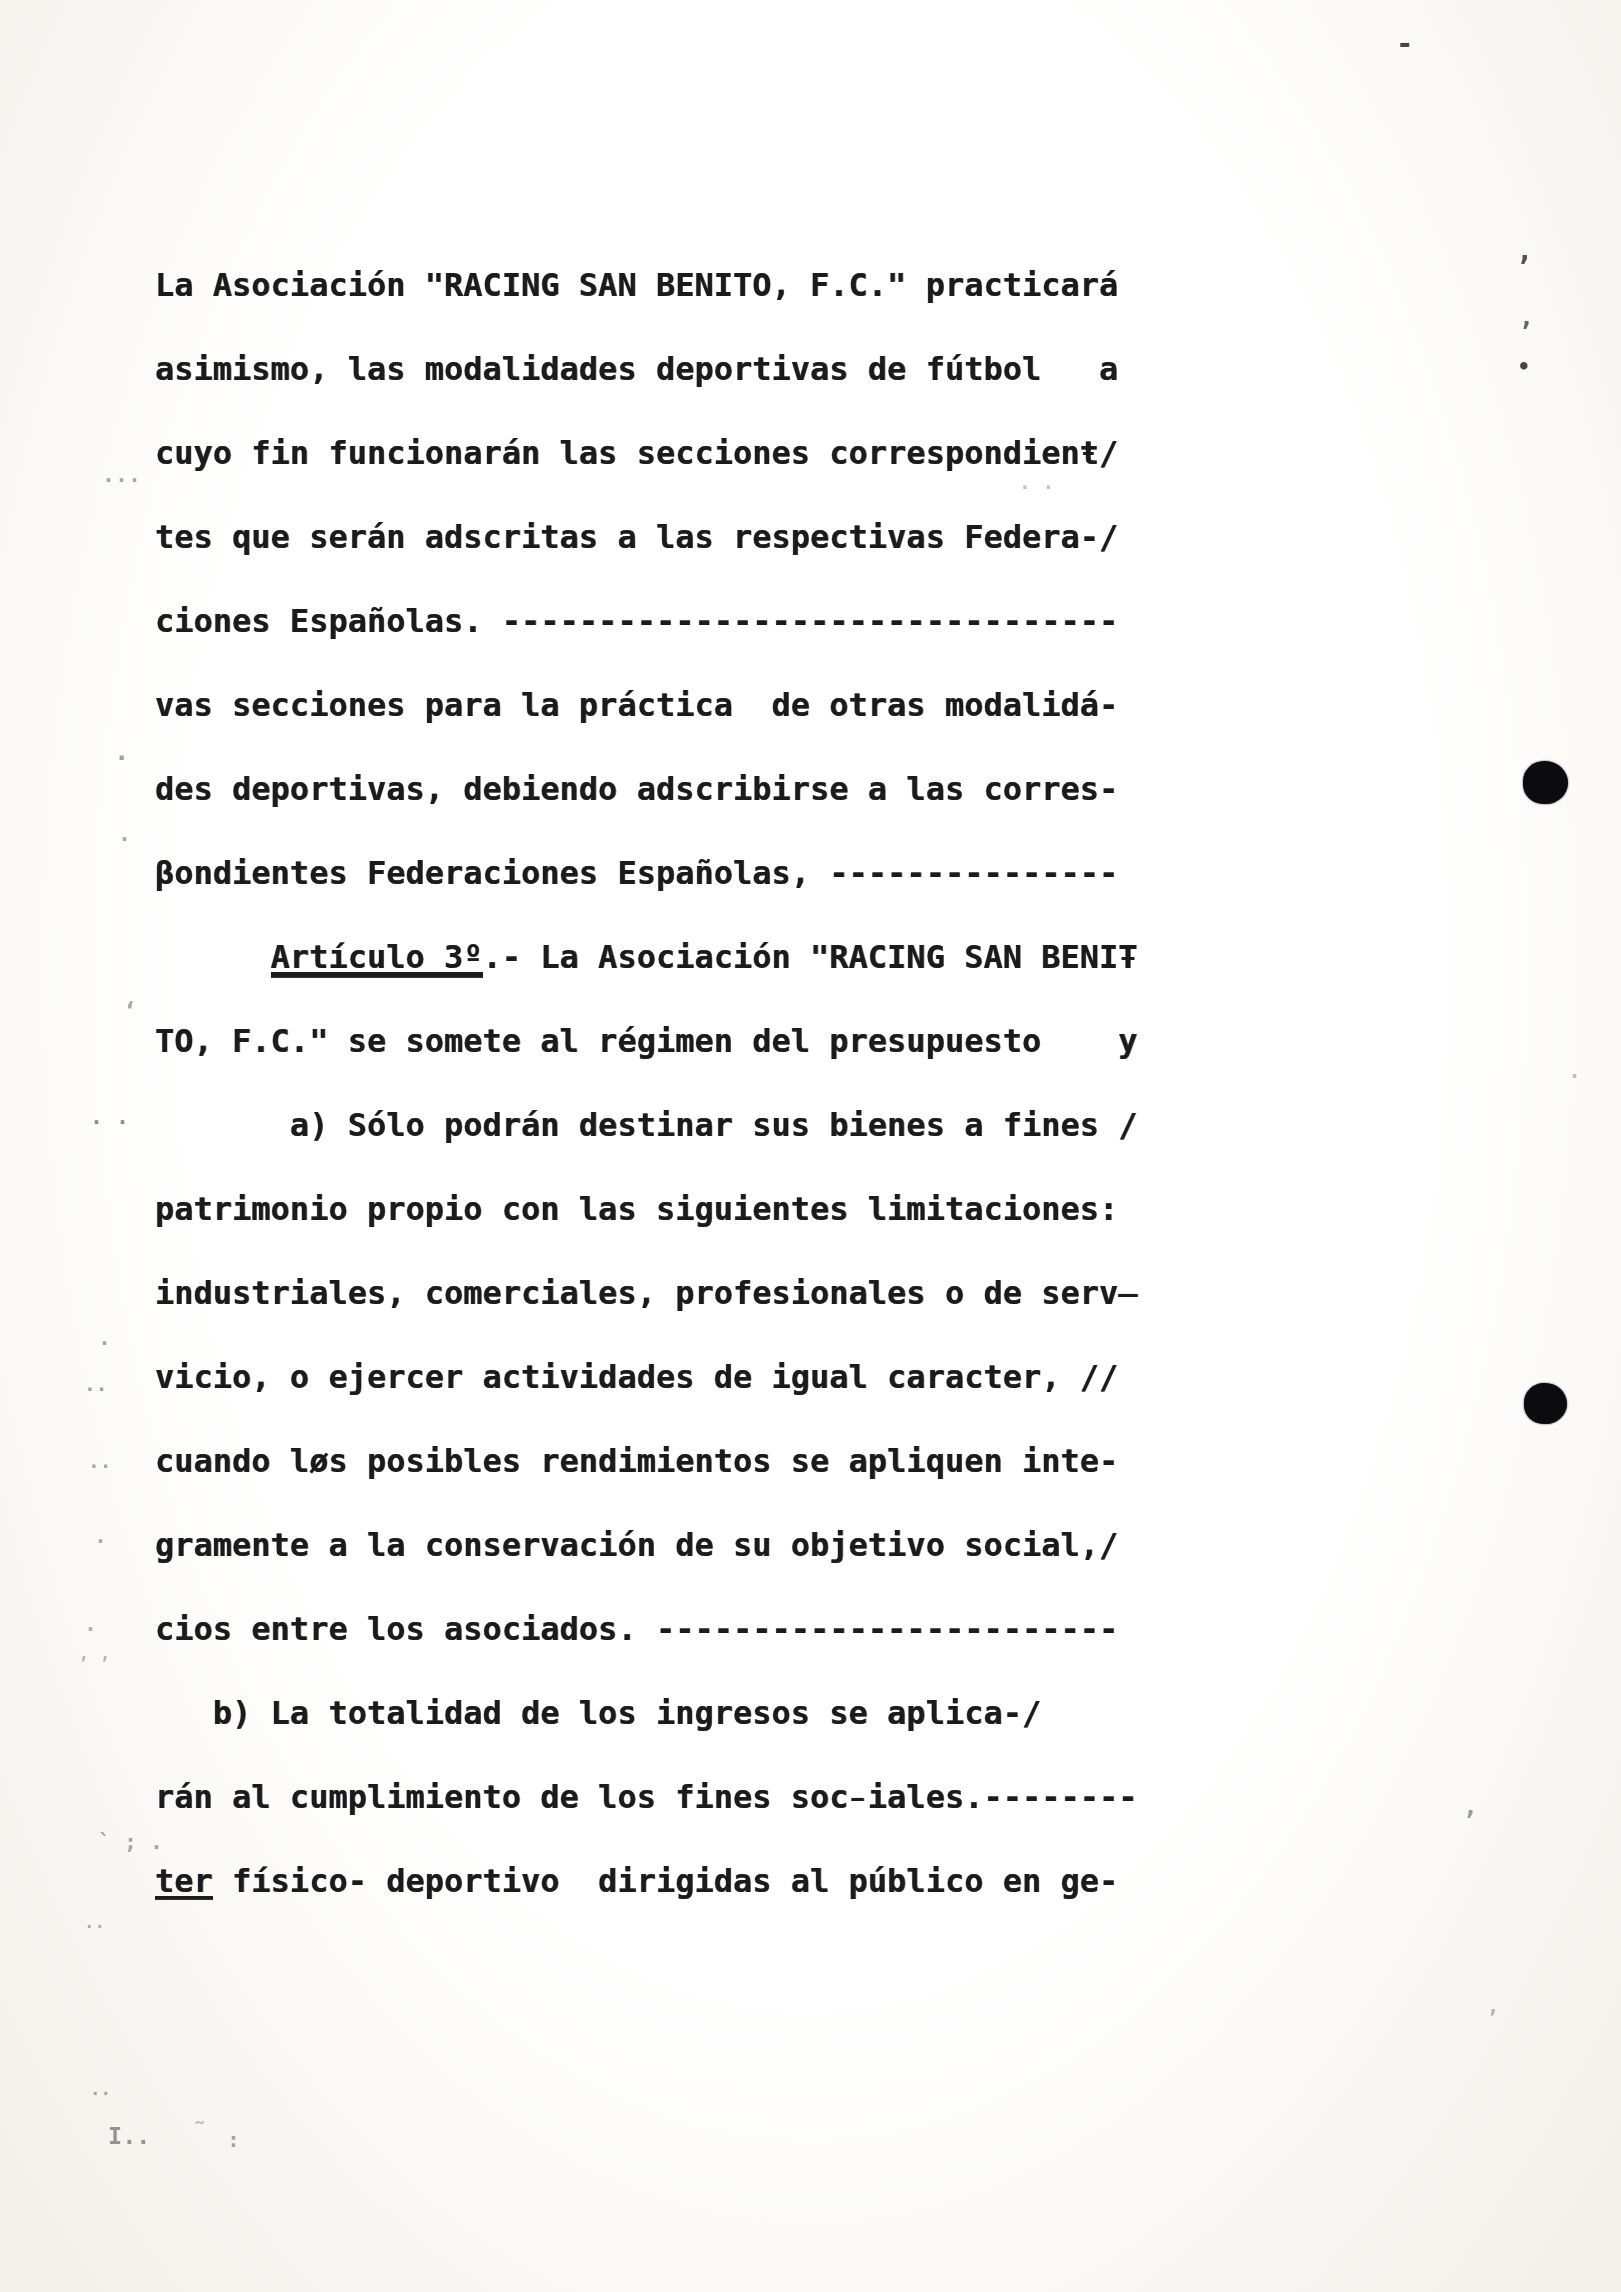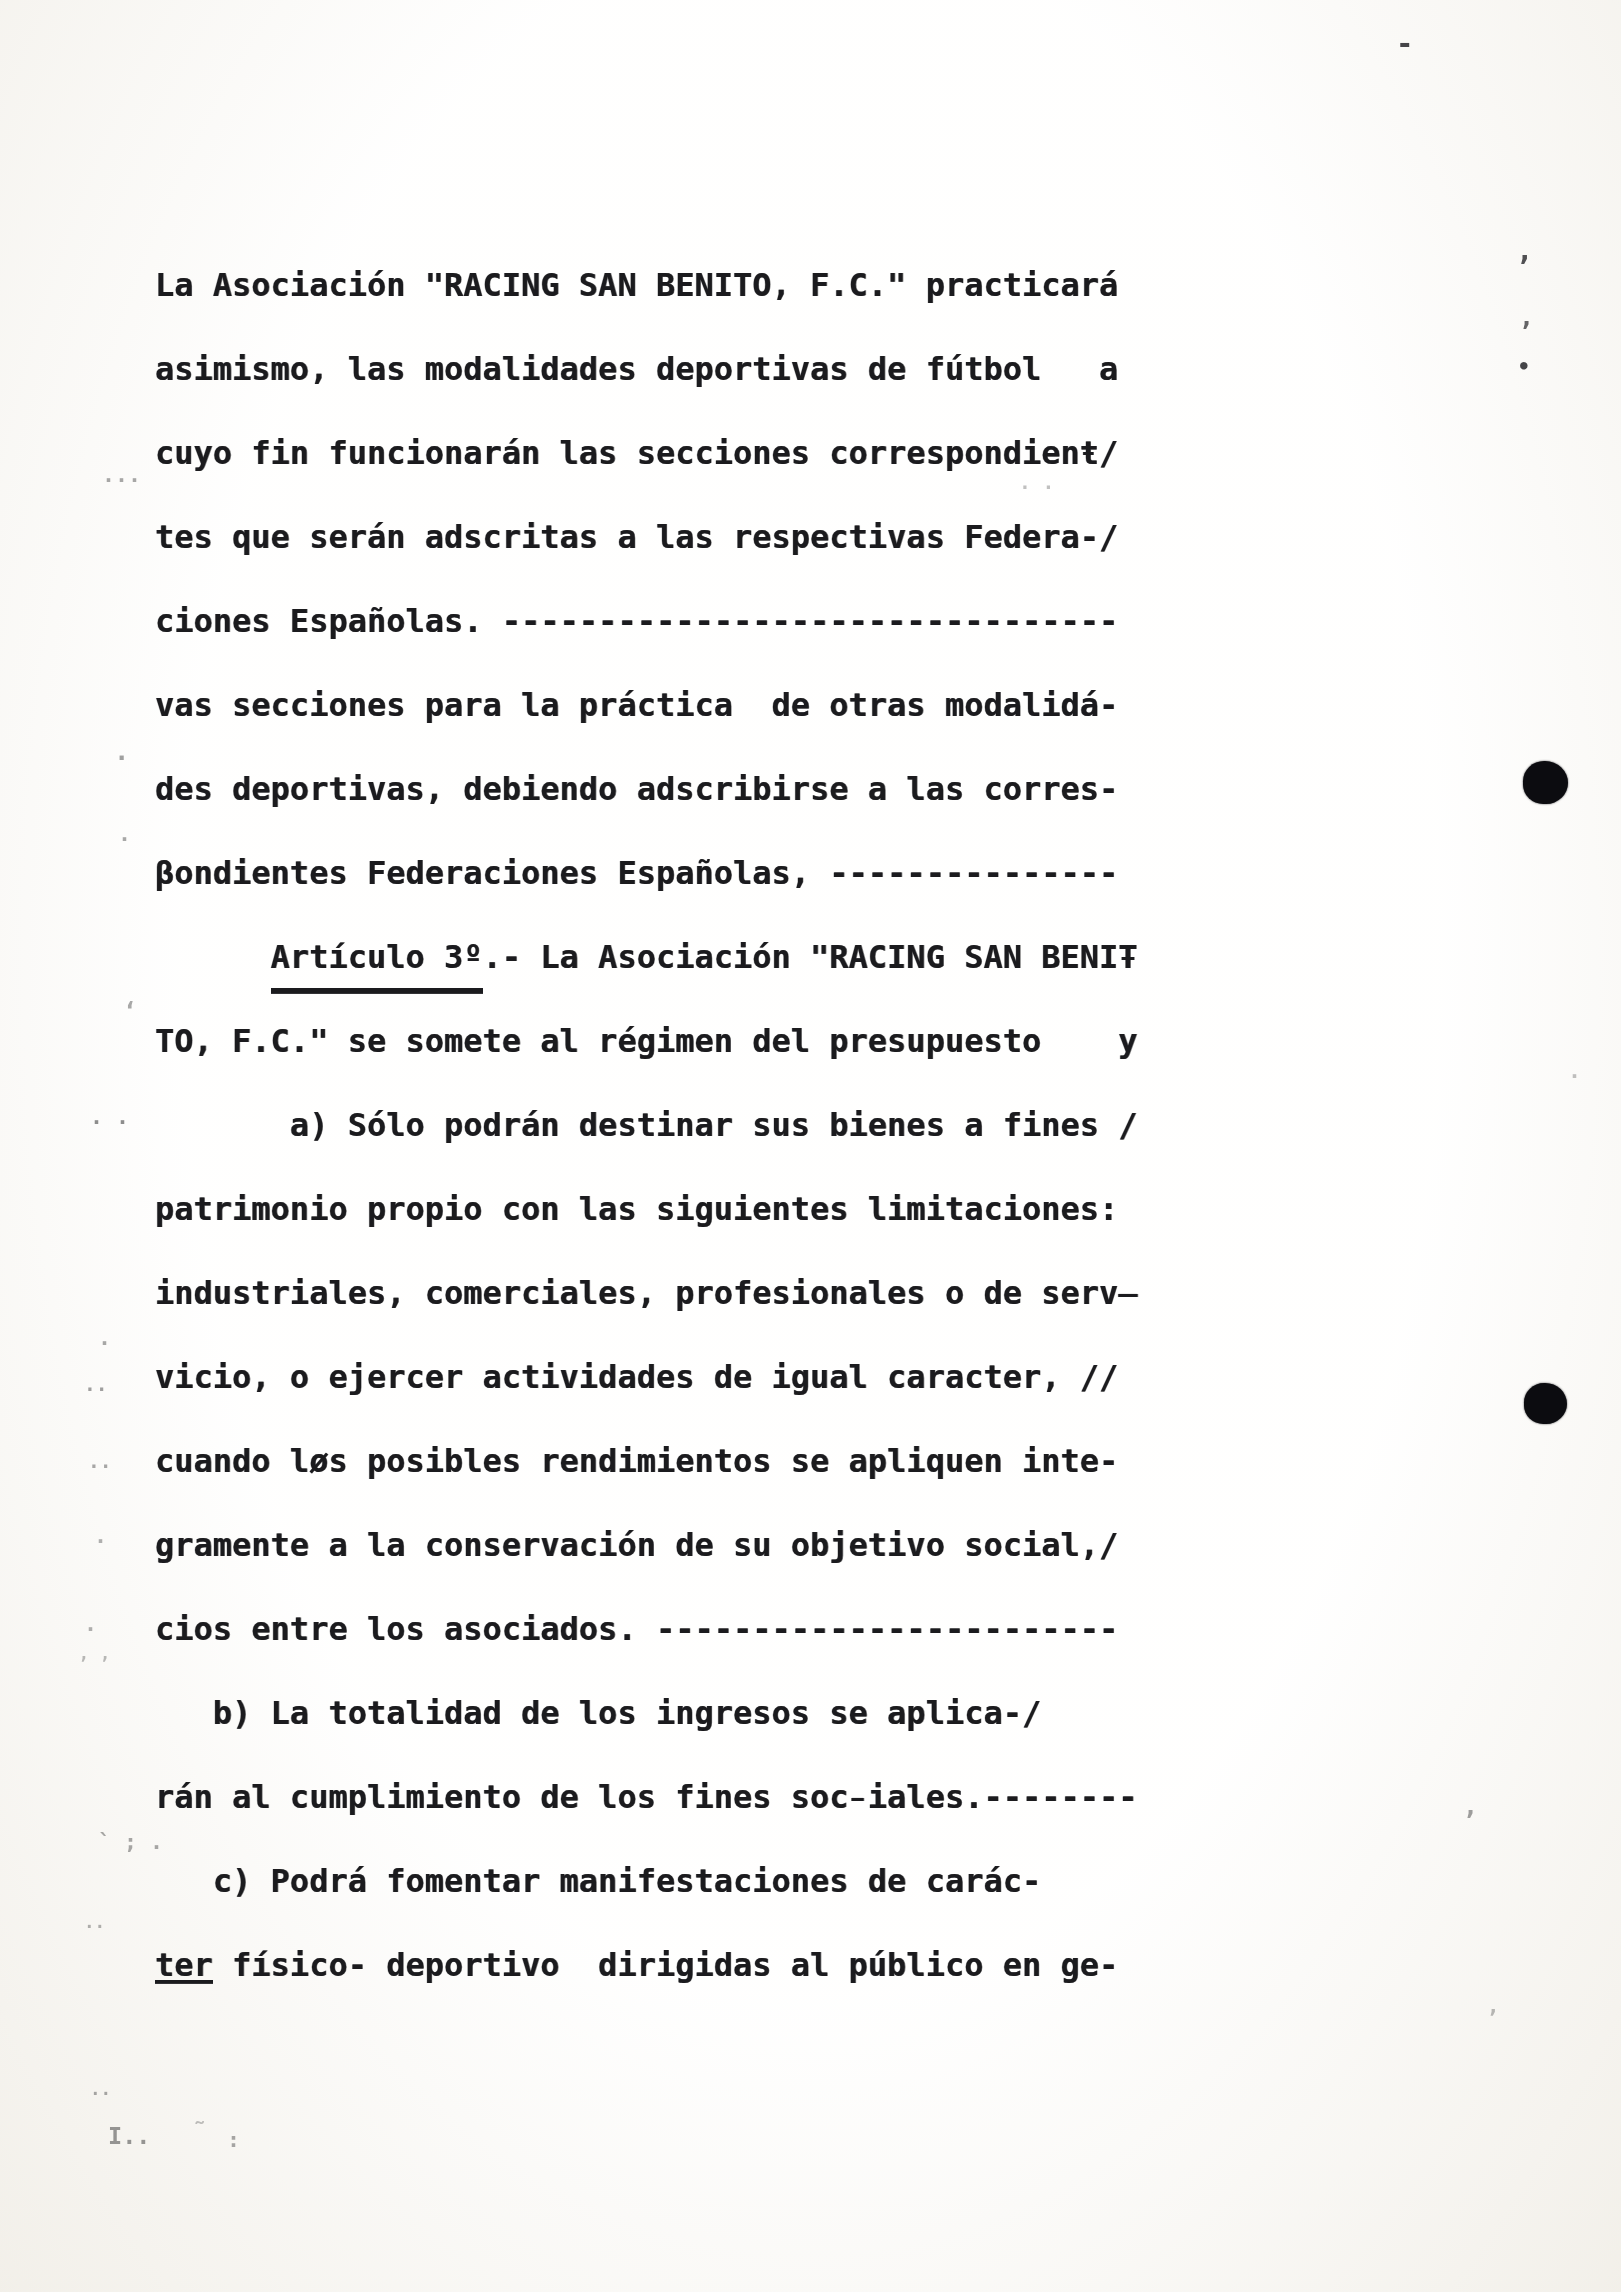--- a/index.html
+++ b/index.html
@@ -26,21 +26,21 @@
     line-height:84px;
     color:#1b1b1e;
     text-shadow:0.6px 0 0 rgba(27,27,30,0.55), -0.5px 0 0 rgba(27,27,30,0.3);
   }
   .line span{white-space:pre;}
   .u{
     background:linear-gradient(currentColor, currentColor) left bottom / 100% 3.9px no-repeat;
   }
   .u2{
     background:linear-gradient(currentColor, currentColor) left bottom / 100% 5.9px no-repeat;
-    padding-bottom:18px;
+    padding-bottom:2px;
   }
   .blot{
     position:absolute;
     background:#0c0c10;
     border-radius:48% 52% 50% 46%;
     box-shadow:0 0 2px rgba(12,12,16,0.8);
   }
   .artifact{
     position:absolute;
     font-family:"DejaVu Sans Mono", monospace;
@@ -67,21 +67,20 @@
       <div class="line"><span>TO, F.C." se somete al régimen del presupuesto    y</span></div>
       <div class="line"><span>       a) Sólo podrán destinar sus bienes a fines /</span></div>
       <div class="line"><span>patrimonio propio con las siguientes limitaciones:</span></div>
       <div class="line"><span>industriales, comerciales, profesionales o de serv̶</span></div>
       <div class="line"><span>vicio, o ejercer actividades de igual caracter, //</span></div>
       <div class="line"><span>cuando løs posibles rendimientos se apliquen inte-</span></div>
       <div class="line"><span>gramente a la conservación de su objetivo social,/</span></div>
       <div class="line"><span>cios entre los asociados. ------------------------</span></div>
       <div class="line"><span>   b) La totalidad de los ingresos se aplica-/</span></div>
       <div class="line"><span>rán al cumplimiento de los fines soc̵iales.--------</span></div>
-      <div class="line"><span>   c) Podrá fomentar manifestaciones de carác-</span></div>
       <div class="line"><span class="u">ter</span><span> físico- deportivo  dirigidas al público en ge-</span></div>
     </div>
 <div class="blot" style="left: 1523px; top: 761px; width: 45px; height: 43px;"></div>
     <div class="blot" style="left: 1524px; top: 1383px; width: 43px; height: 41px;"></div>
     <span class="artifact" style="left: 1396px; top: 29px; font-size: 29px; opacity: 0.85; color: rgb(38, 38, 42);">-</span>
     <span class="artifact" style="left: 1515px; top: 253px; font-size: 29px; opacity: 0.8; color: rgb(38, 38, 42);">’</span>
     <span class="artifact" style="left: 1518px; top: 319px; font-size: 25.5px; opacity: 0.7; color: rgb(38, 38, 42);">’</span>
     <span class="artifact" style="left: 1520px; top: 359px; font-size: 12.7px; opacity: 0.85; color: rgb(38, 38, 42);">●</span>
     <span class="artifact" style="left: 102px; top: 470px; font-size: 21.6px; opacity: 0.5; color: rgb(85, 85, 85);">···</span>
     <span class="artifact" style="left: 1019px; top: 478px; font-size: 19.6px; opacity: 0.4; color: rgb(102, 102, 102);">· ·</span>

